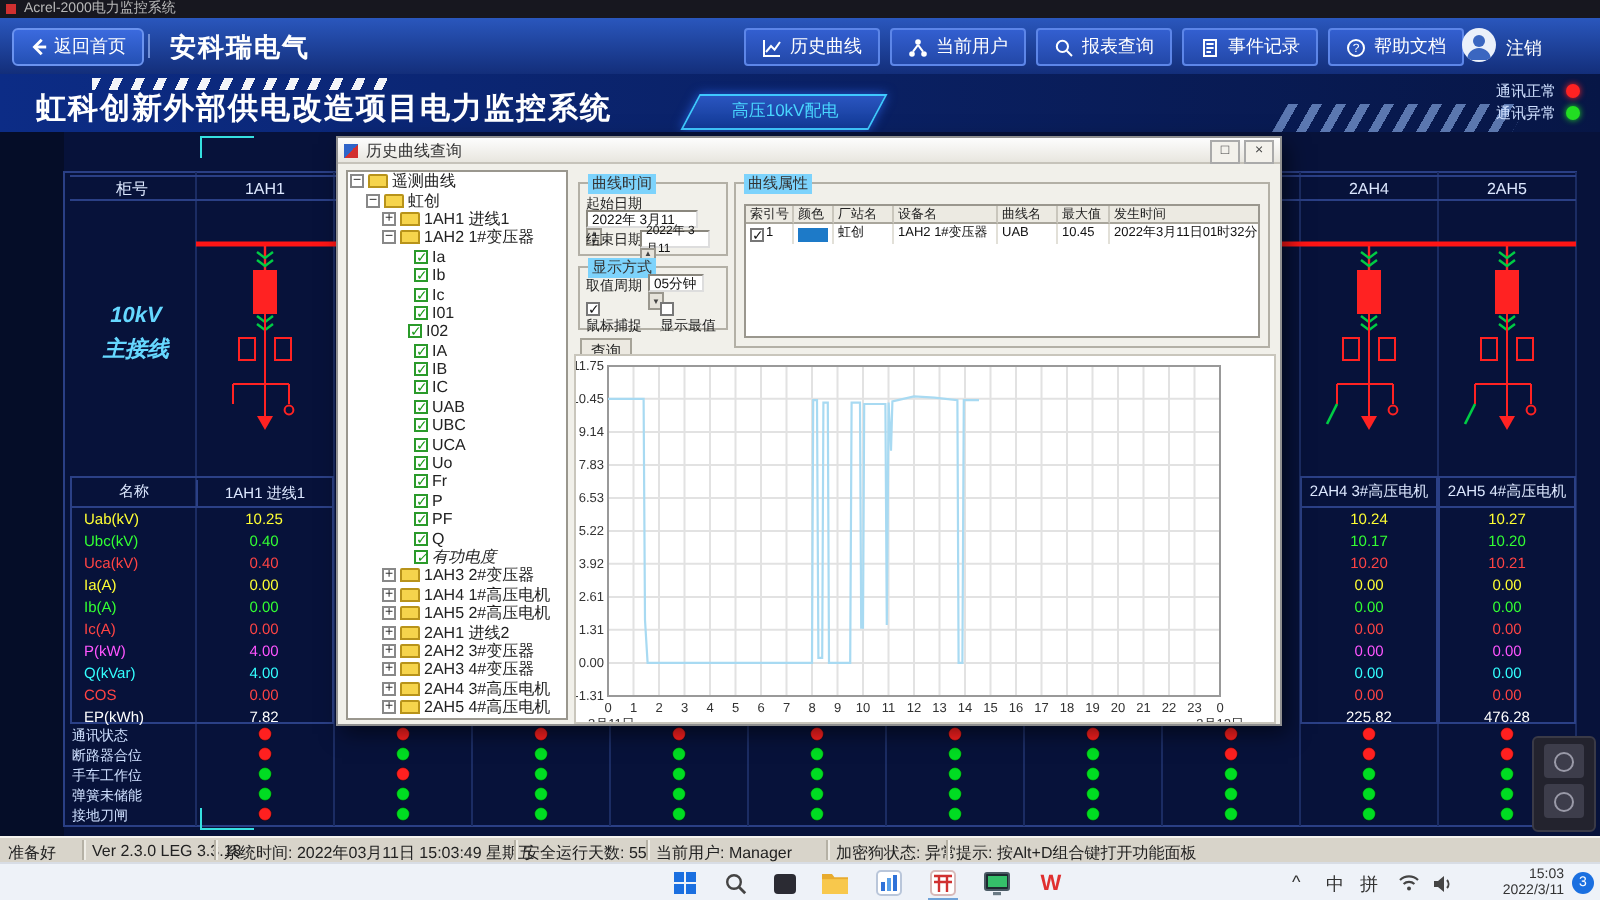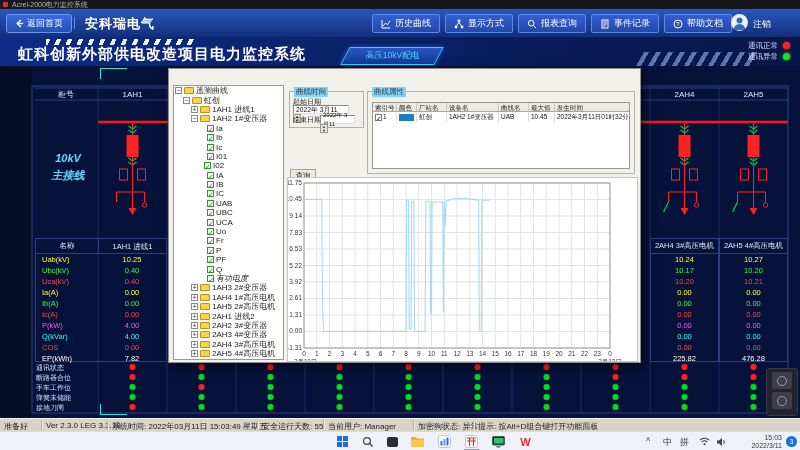--- a/index.html
+++ b/index.html
@@ -141,21 +141,21 @@
           </svg>
           <span>历史曲线</span>
         </div>
         <div class="navbtn">
           <svg viewBox="0 0 10 10">
             <circle cx="5" cy="2" r="1.4" fill="#fff"></circle>
             <circle cx="2" cy="8" r="1.4" fill="#fff"></circle>
             <circle cx="8" cy="8" r="1.4" fill="#fff"></circle>
             <path d="M5 3.4 L2.5 6.8 M5 3.4 L7.5 6.8" stroke="#fff" fill="none"></path>
           </svg>
-          <span>显示方式</span>
+          <span>当前用户</span>
         </div>
         <div class="navbtn">
           <svg viewBox="0 0 10 10">
             <circle cx="4.2" cy="4.2" r="2.8" stroke="#fff" fill="none"></circle>
             <path d="M6.4 6.4 L9 9" stroke="#fff"></path>
           </svg>
           <span>报表查询</span>
         </div>
         <div class="navbtn">
           <svg viewBox="0 0 10 10">
@@ -568,20 +568,28 @@
       </div>
     <div id="rightwidget">
       <div class="tile"></div>
       <div class="tile"></div>
     </div>
     <div class="corner" style="left:100px;top:2px;border-width:1px 0 0 1px;"></div>
     <div class="corner" style="left:100px;top:338px;border-width:0 0 1px 1px;"></div>
   </div>
 
   <div id="dialog">
+    <div id="dlg-titlebar">
+      <span class="dico"></span>
+      <span class="dtxt">历史曲线查询</span>
+      <span id="dlg-btns">
+        <span class="dlg-btn">□</span>
+        <span class="dlg-btn">×</span>
+      </span>
+    </div>
     <div id="treepanel">
         <div class="tline" style="padding-left: 1px;">
           <span class="pm">−</span>
           <span class="fold"></span>
           <span>遥测曲线</span>
         </div>
         <div class="tline" style="padding-left: 9px;">
           <span class="pm">−</span>
           <span class="fold"></span>
           <span>虹创</span>
@@ -723,20 +731,40 @@
         </div>
       <div class="frow" style="left:30px;top:23px;">
         <span class="field" style="width:35px;height:9px;font-size:6px;">2022年 3月11</span>
         <span class="spin" style="height:9px;">
             <span>▲</span>
             <span>▼</span>
           </span>
       </div>
     </div>
 
+    <div class="groupbox" style="left:120px;top:64px;width:75px;height:32px;">
+      <span class="gtitle">显示方式</span>
+      <div class="frow" style="left:3px;top:4px;">
+        <span>取值周期</span>
+      </div>
+      <div class="frow" style="left:34px;top:3px;">
+        <span class="field" style="width:28px;height:9px;">05分钟</span>
+        <span class="spin" style="height:9px;">
+            <span>▼</span>
+          </span>
+      </div>
+      <div class="frow" style="left:3px;top:17px;">
+        <span class="cbx">✓</span>
+        <span>鼠标捕捉</span>
+      </div>
+      <div class="frow" style="left:40px;top:17px;">
+        <span class="cbx"></span>
+        <span>显示最值</span>
+      </div>
+    </div>
 
     <div class="frow" style="left:121px;top:100px;" id="dlgbuttons">
         <div class="dlgbtn">查询</div>
         <div class="dlgbtn">关闭</div>
         <div class="dlgbtn">打印</div>
       </div>
 
     <div class="groupbox" style="left:198px;top:22px;width:268px;height:83px;">
       <span class="gtitle">曲线属性</span>
       <div id="propstable">

